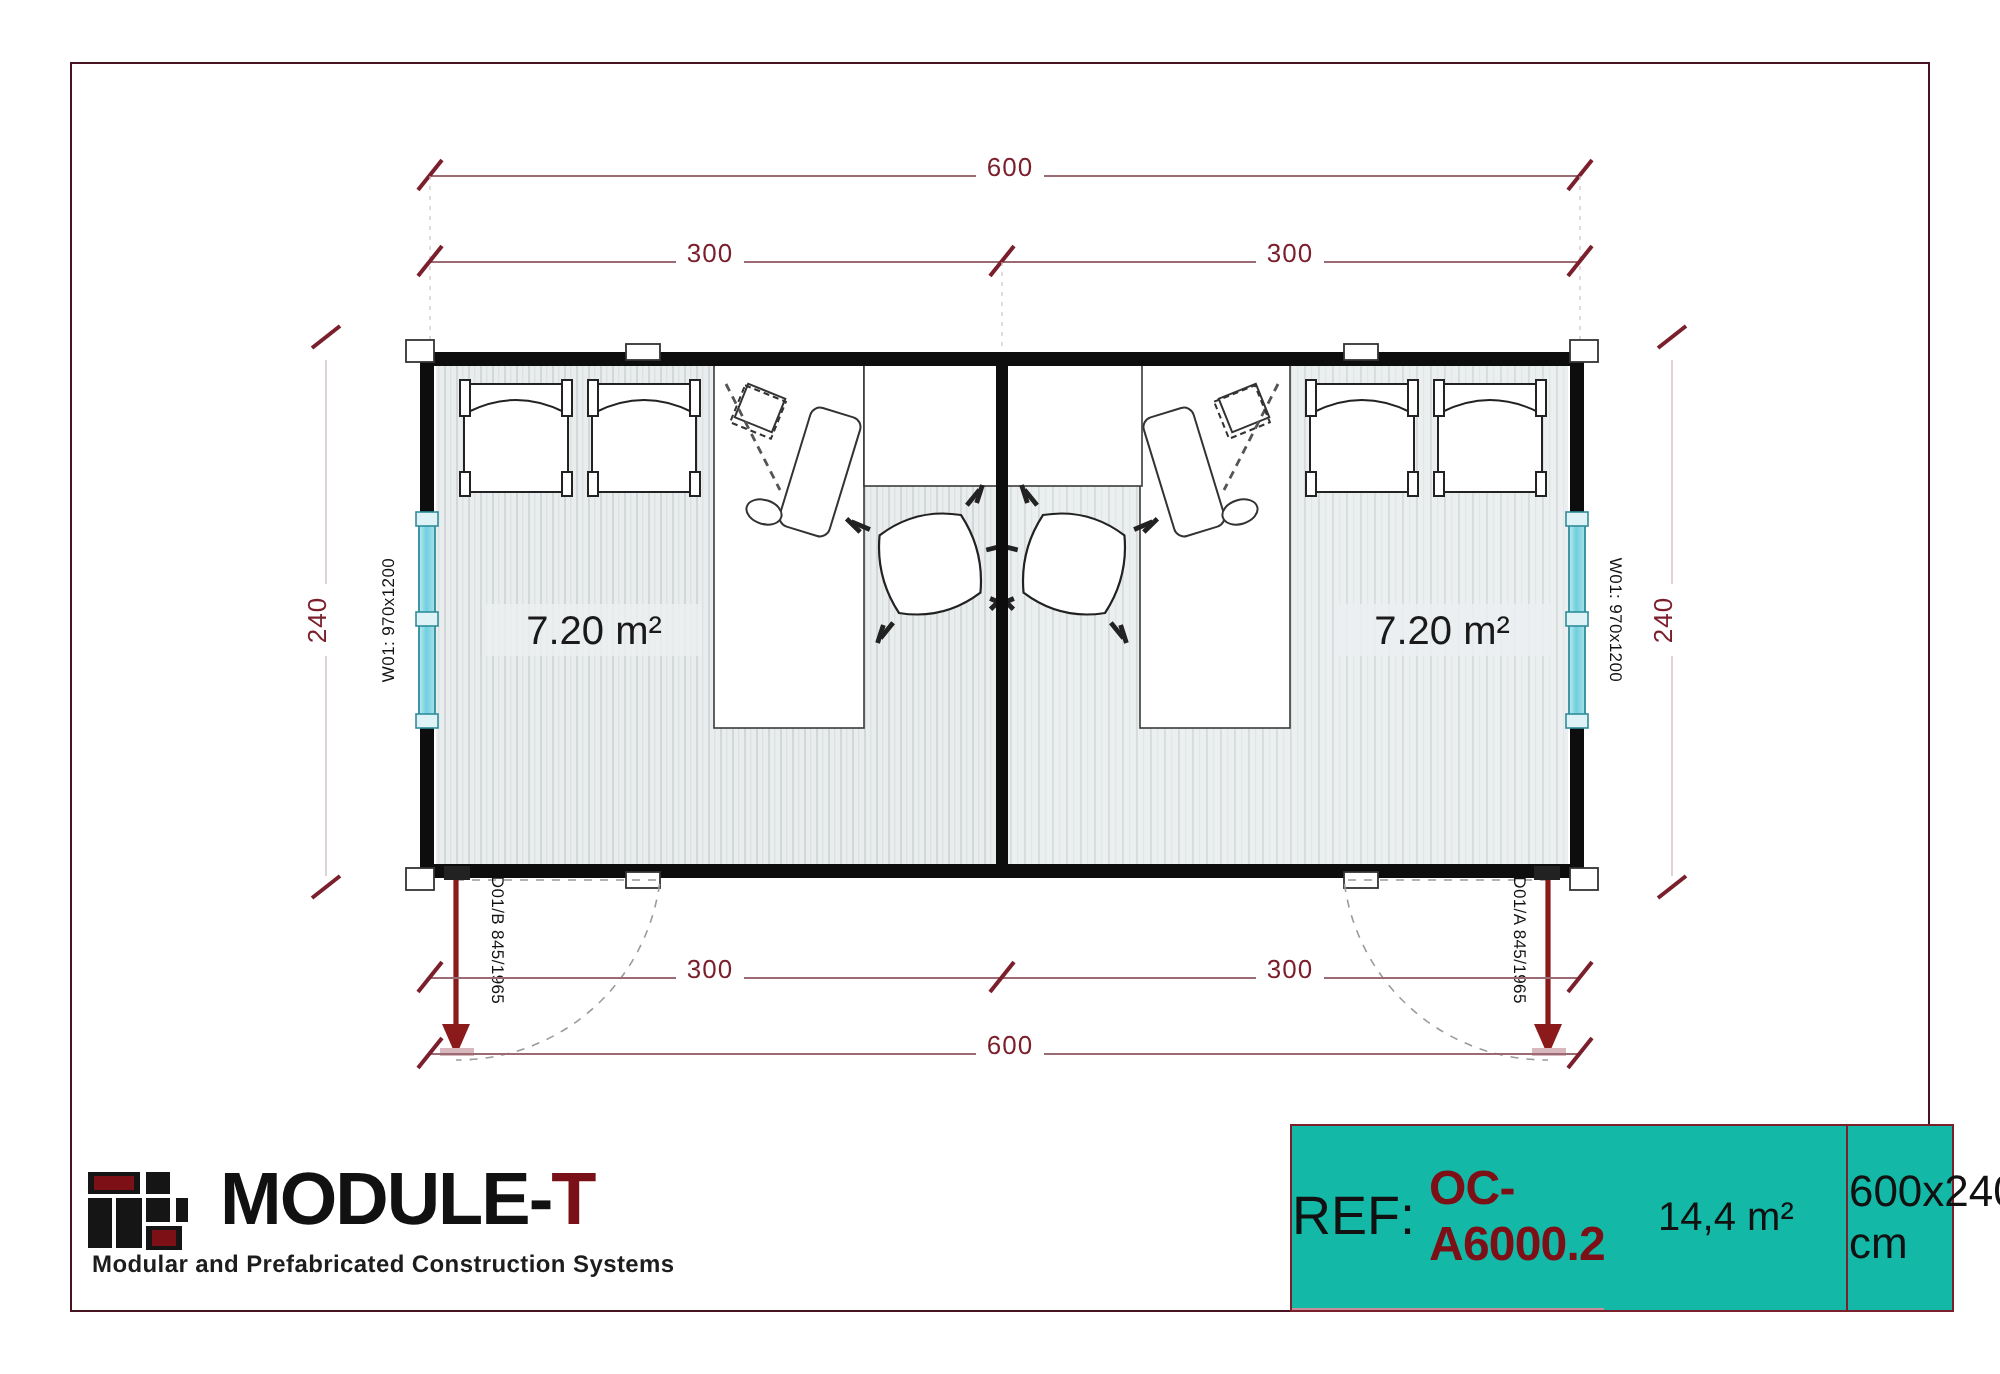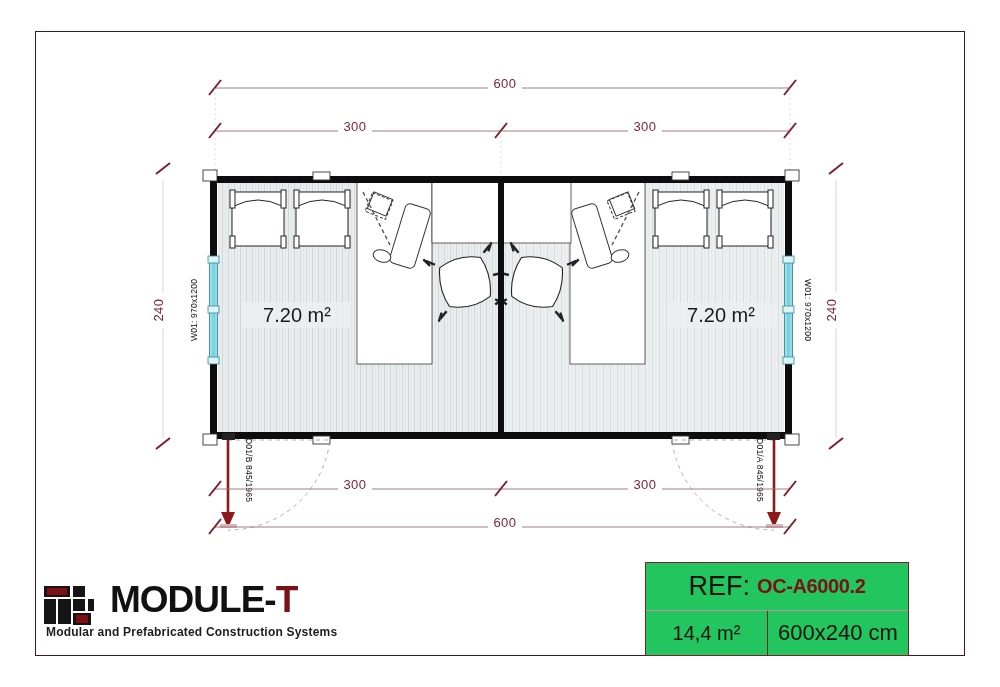--- a/index.html
+++ b/index.html
@@ -27,27 +27,27 @@
   #logo-mark{position:absolute;left:0;top:6px;width:62px;height:42px;}
   #logo-word{position:absolute;left:66px;top:0px;height:44px;
       font-family:"Liberation Sans",sans-serif;font-weight:700;font-size:37px;
       letter-spacing:-1px;color:#111;line-height:44px;white-space:nowrap;text-align:right;}
   #logo-word .tred{color:#7a1018;}
   #logo-tagline{position:absolute;left:2px;top:47px;
       font-family:"Liberation Sans",sans-serif;font-weight:700;font-size:12px;
       color:#1d1d1d;letter-spacing:.2px;white-space:nowrap;}
 
   
-  #title-block{position:absolute;left:645px;top:562px;width:264px;height:94px;
-      border:1.4px solid #7a1f2b;box-sizing:border-box;background:#22c55e;
-      display:flex;flex-direction:column;}
+  #title-block{position:absolute;left:645px;top:562px;width:332px;height:94px;
+      border:1.4px solid #7a1f2b;box-sizing:border-box;background:#14b8a6;
+      display:flex;flex-direction:row;}
   #ref-row{flex:0 0 48px;display:flex;align-items:center;justify-content:center;
       border-bottom:1.2px solid #c58e98;box-sizing:border-box;gap:7px;}
   #ref-label{font-size:27px;color:#111;font-weight:400;letter-spacing:0px;}
-  #ref-value{font-size:20px;color:#7d1016;font-weight:700;letter-spacing:-.4px;}
+  #ref-value{font-size:24px;color:#7d1016;font-weight:700;letter-spacing:-.4px;}
   #spec-row{flex:1 1 auto;display:flex;}
   #area-cell{flex:0 0 122px;display:flex;align-items:center;justify-content:center;
       border-right:1.2px solid #7a1f2b;box-sizing:border-box;
       font-size:20px;color:#111;}
   #size-cell{flex:1 1 auto;display:flex;align-items:center;justify-content:center;
       font-size:22px;color:#111;}
 </style>
 </head>
 <body>
 

